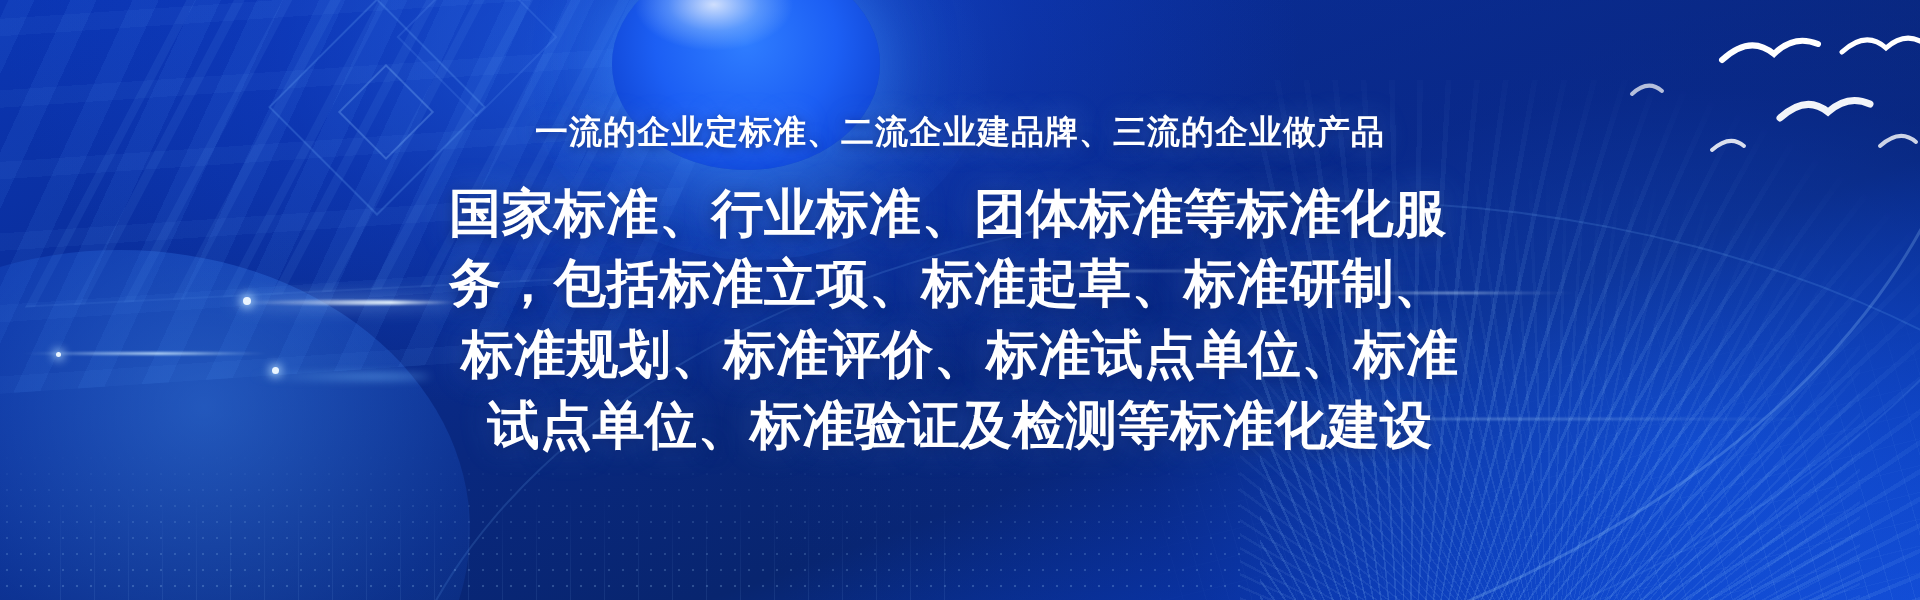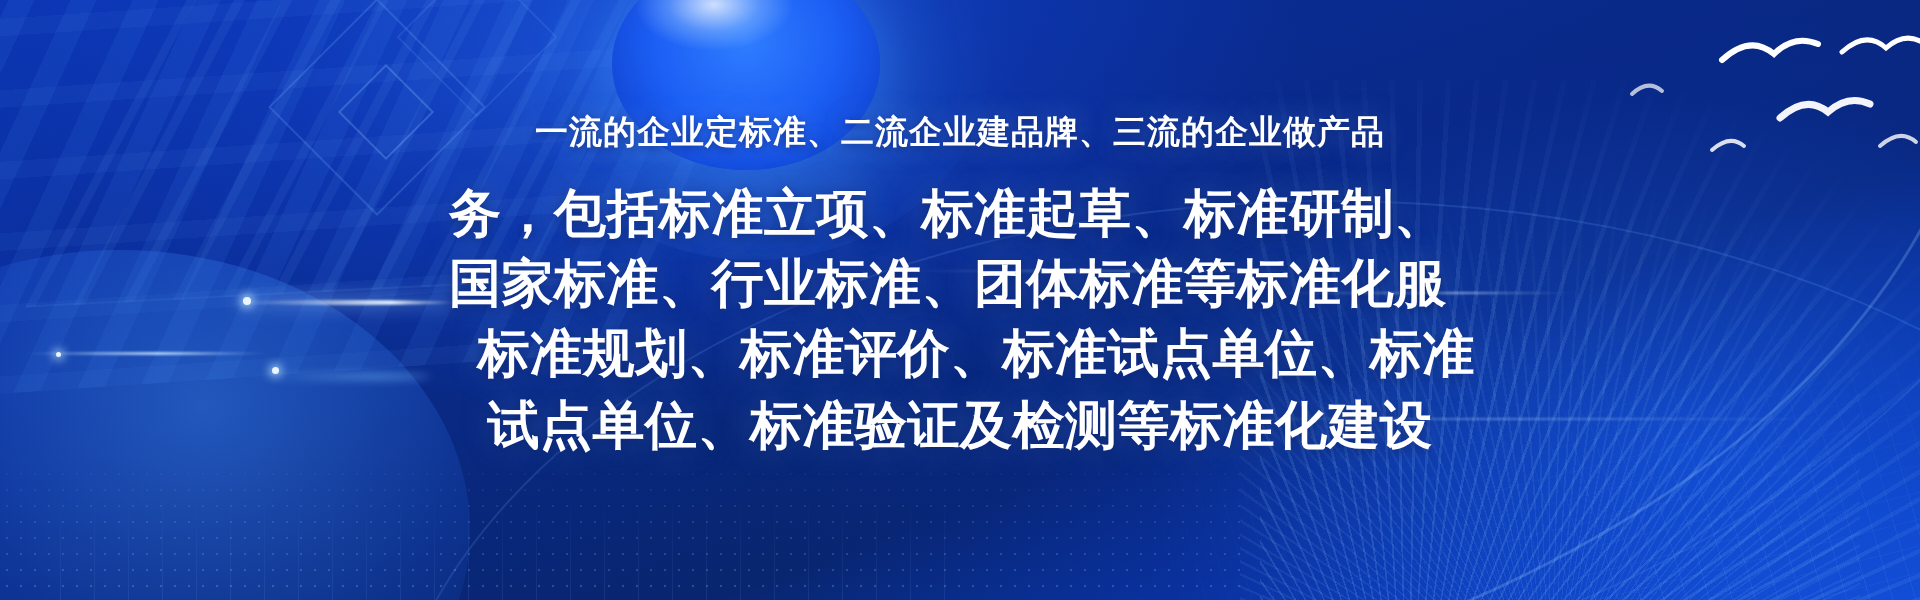--- a/index.html
+++ b/index.html
@@ -181,21 +181,21 @@
     font-weight:700;
     color:#ffffff;
     line-height:1.36;
     text-align:center;
     letter-spacing:0.5px;
     text-shadow:0 3px 14px rgba(4,25,100,.80), 0 0 30px rgba(110,175,255,.40);
   }
   .headline .ln { display:block; white-space:nowrap; }
   .headline .ln.l1 { text-align:left;   padding-left:4px; }
   .headline .ln.l2 { text-align:left;   padding-left:4px; }
-  .headline .ln.l3 { text-align:right;   padding-left:0px;font-family:Liberation Serif, serif; }
+  .headline .ln.l3 { text-align:center;   padding-left:0px; }
   .headline .ln.l4 { }
 </style>
 </head>
 <body>
 
 <div id="banner">
 
   <div class="layer">
     <div class="filmstrip"></div>
     <div class="filmstrip2"></div>
@@ -240,20 +240,20 @@
         <path d="M352 94 q16 -15 30 -3" stroke-width="4" opacity="0.7"></path>
       </g>
     </svg>
   </div>
 
   <div class="text-wrap">
 
     <div class="subtitle">一流的企业定标准、二流企业建品牌、三流的企业做产品</div>
 
     <div class="headline">
+      <span class="ln l1">国家标准、行业标准、团体标准等标准化服</span>
       <span class="ln l2">务，包括标准立项、标准起草、标准研制、</span>
-      <span class="ln l1">国家标准、行业标准、团体标准等标准化服</span>
       <span class="ln l3">标准规划、标准评价、标准试点单位、标准</span>
       <span class="ln l4">试点单位、标准验证及检测等标准化建设</span>
     </div>
 
   </div>
 </div>
 
 </body></html>

